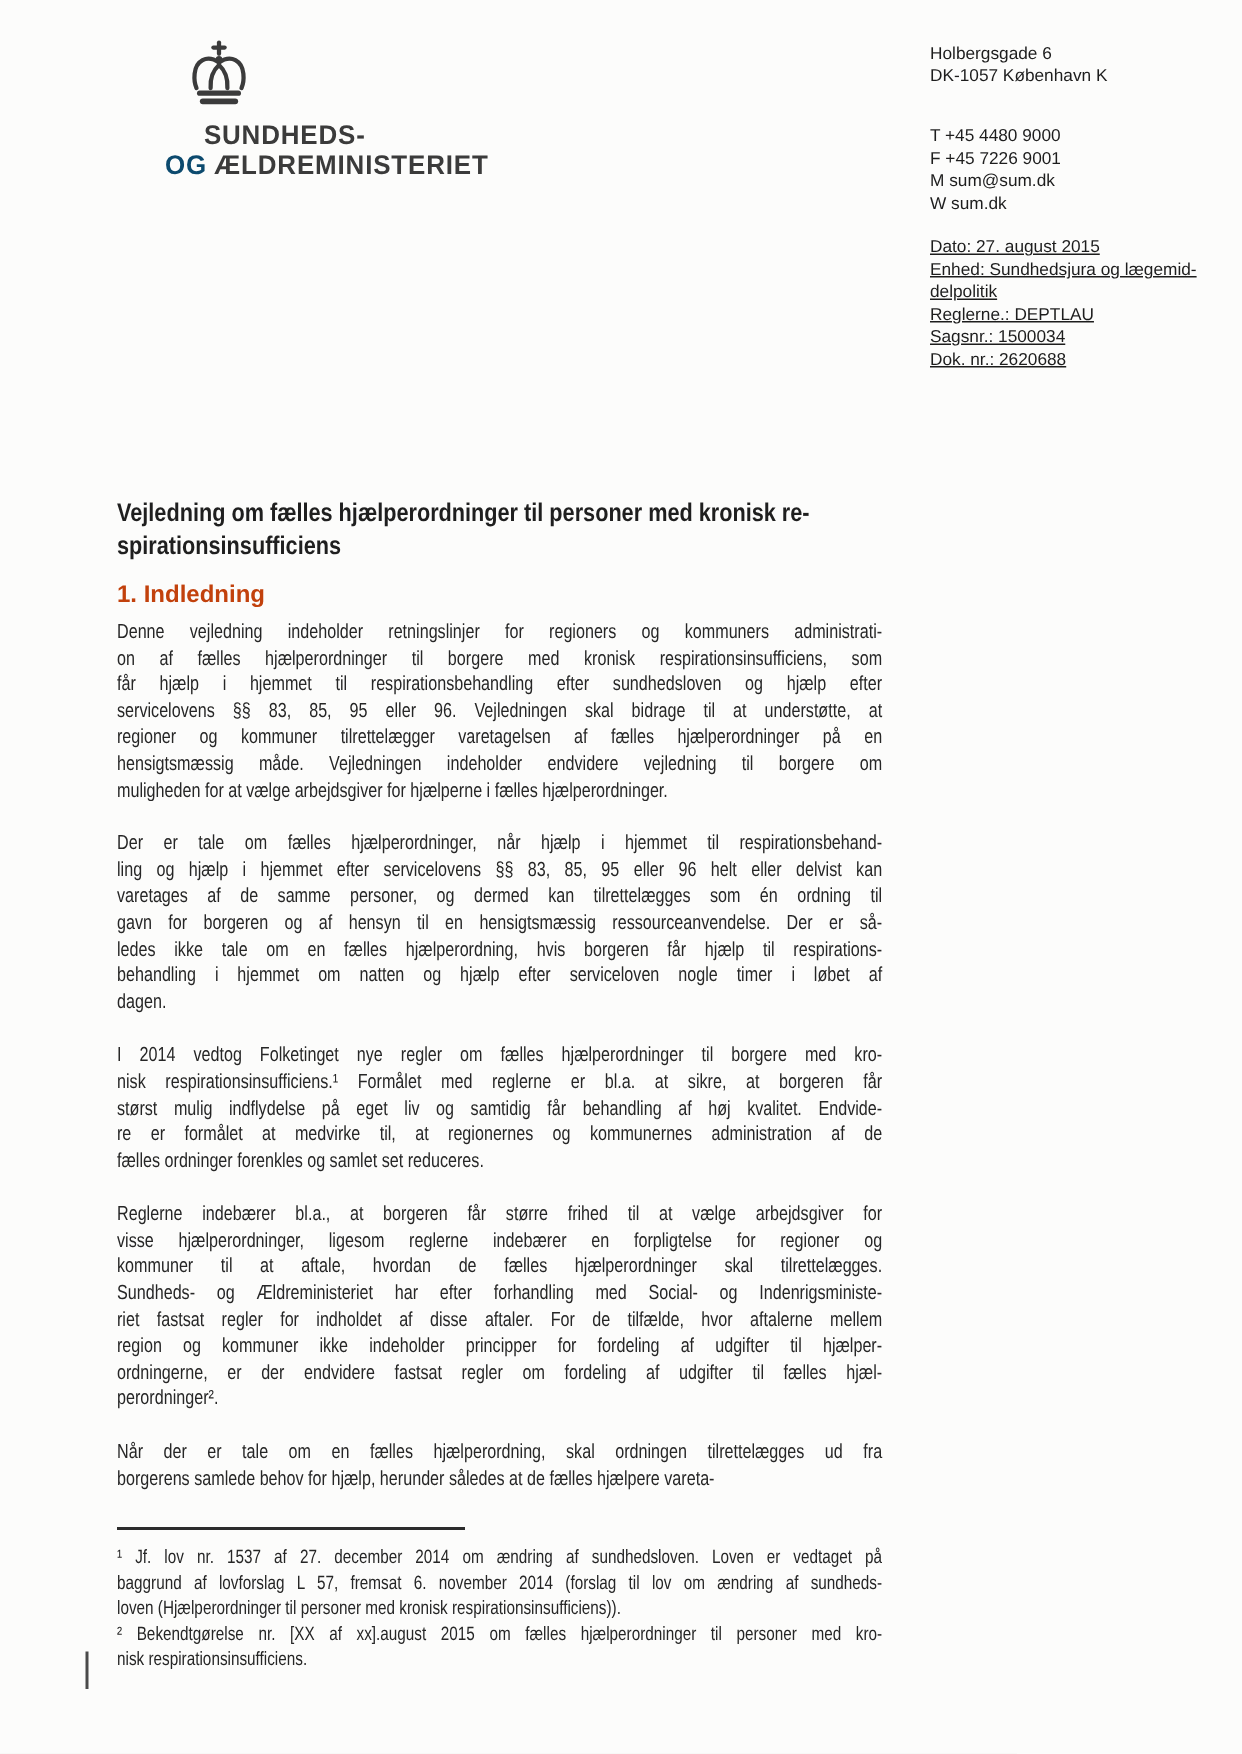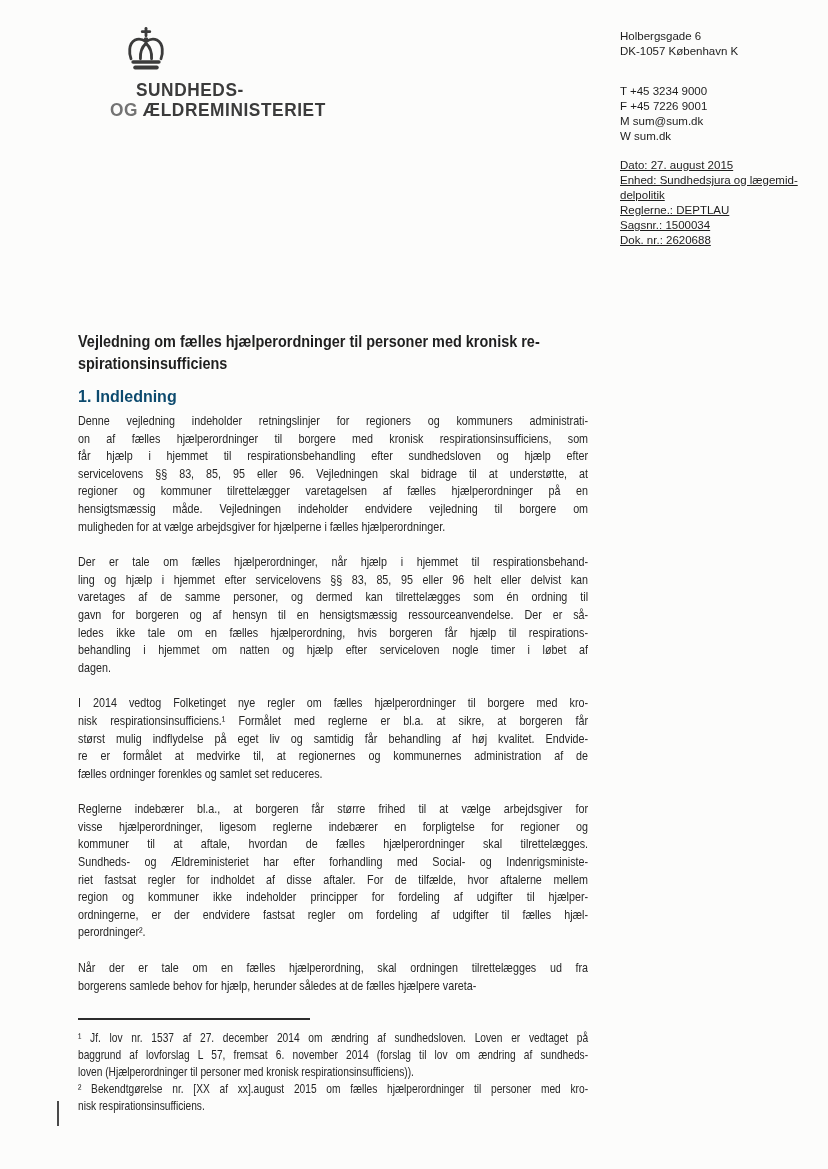--- a/index.html
+++ b/index.html
@@ -18,42 +18,42 @@
 
   
   .logo{position:absolute;left:86px;top:26px;margin-left:24px;}
   .crown{display:block;margin-left:16px;margin-bottom:6px;}
   .logo-text{
     font-weight:700;font-size:18px;line-height:20px;
     letter-spacing:0.6px;color:#3b3b3b;white-space:nowrap;
     transform:scaleX(0.96);transform-origin:0 0;
   }
   .logo-line1{padding-left:27px;}
-  .logo-og{color:#737373;font-weight:700;margin-right:5px;}
+  .logo-og{color:#0c4a6e;font-weight:700;margin-right:5px;}
 
   
   .hblock{position:absolute;left:608px;color:#1d1d1d;margin-left:12px;}
   .hline{font-size:11.5px;line-height:15px;white-space:nowrap;}
   .contact-address{top:29px;}
   .contact-phone{top:84px;}
   .meta-block{top:158px;text-decoration:underline;}
 
   
   .column{
     position:absolute;left:78px;top:331px;width:512px;
     color:#262626;
   }
   .scalewrap{transform-origin:0 0;}
   .title{
     width:600px;transform:scaleX(0.85);
     font-weight:700;font-size:17px;line-height:22px;color:#1f1f1f;
   }
   .section-heading{
     margin-top:12px;margin-bottom:5px;
-    font-weight:700;font-size:16px;line-height:20px;color:#0c4a6e;
+    font-weight:700;font-size:16px;line-height:20px;color:#c2410c;
   }
   .para{
     width:640px;transform:scaleX(0.797);
     font-size:13.5px;line-height:17.6px;
     margin-bottom:18px;
   }
   .pline{margin:0;}
   .jl{text-align:justify;text-align-last:justify;}
 
   
@@ -94,21 +94,21 @@
       <div class="logo-line2"><span class="logo-og">OG</span><span>ÆLDREMINISTERIET</span></div>
     </div>
   </div>
 
   <div class="hblock contact-address">
       <div class="hline">Holbergsgade 6</div>
       <div class="hline">DK-1057 København K</div>
     </div>
 
   <div class="hblock contact-phone">
-      <div class="hline">T +45 3234 9000</div>
+      <div class="hline">T +45 4480 9000</div>
       <div class="hline">F +45 7226 9001</div>
       <div class="hline">M sum@sum.dk</div>
       <div class="hline">W sum.dk</div>
     </div>
 
   <div class="hblock meta-block">
       <div class="hline">Dato: 27. august 2015</div>
       <div class="hline">Enhed: Sundhedsjura og lægemid-</div>
       <div class="hline">delpolitik</div>
       <div class="hline">Reglerne.: DEPTLAU</div>

